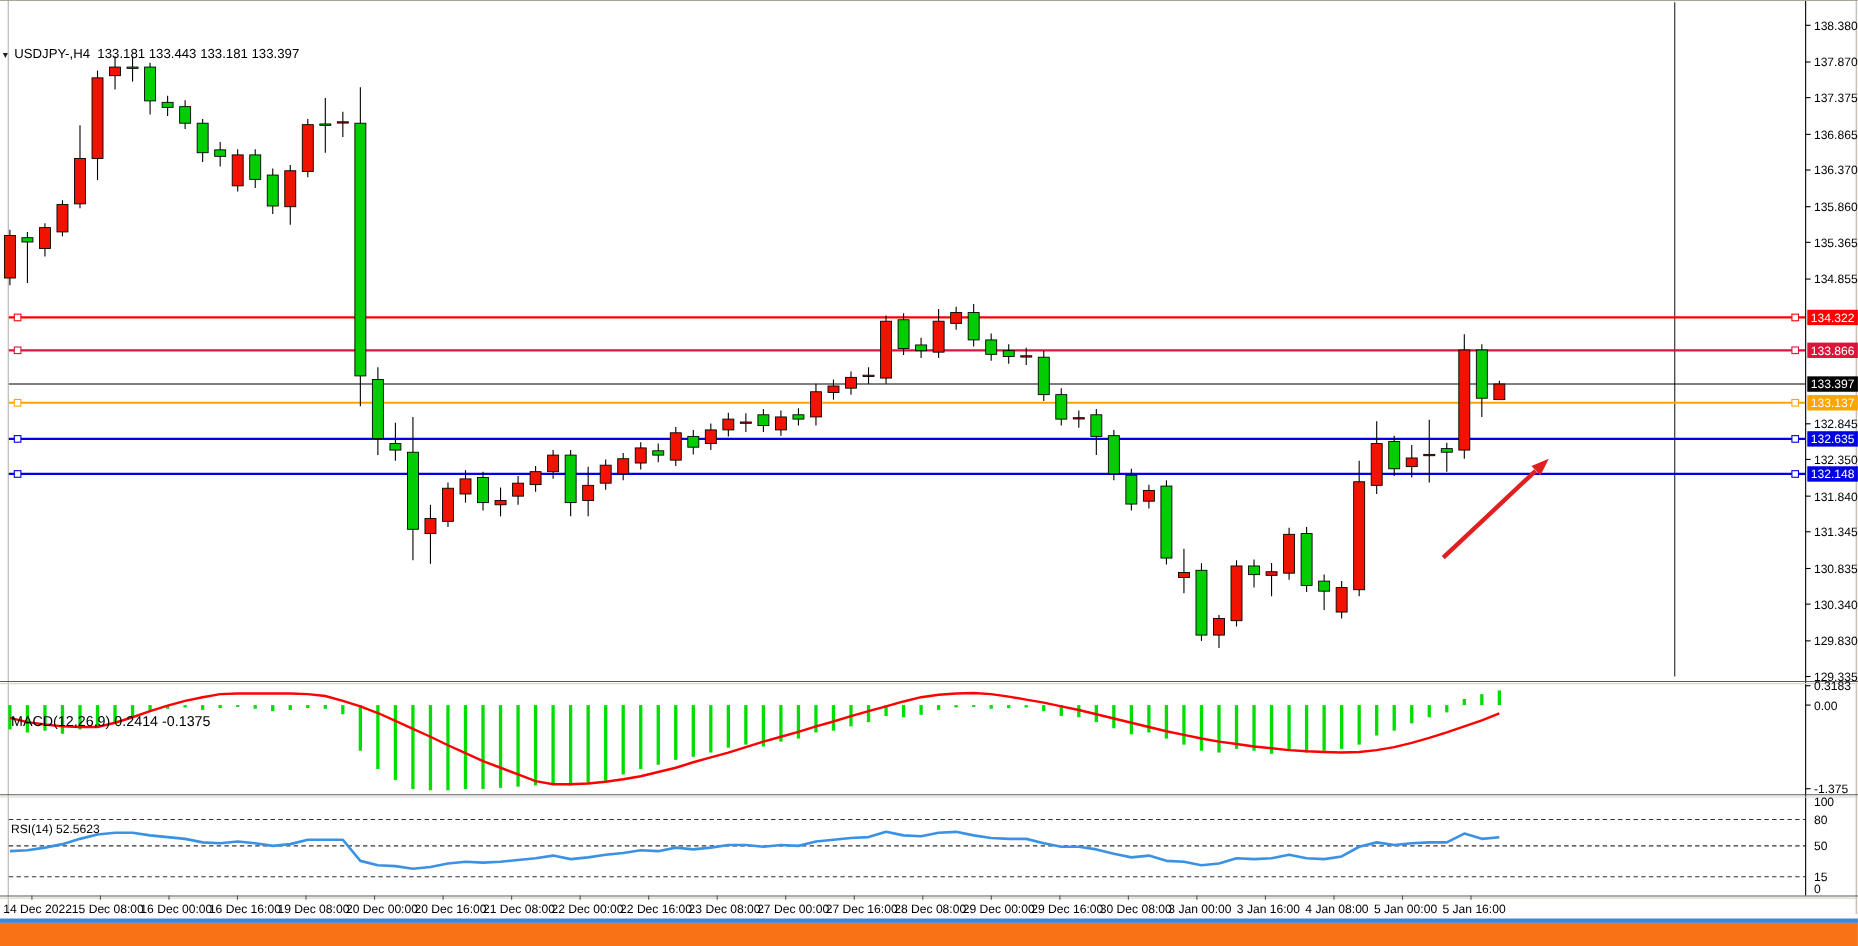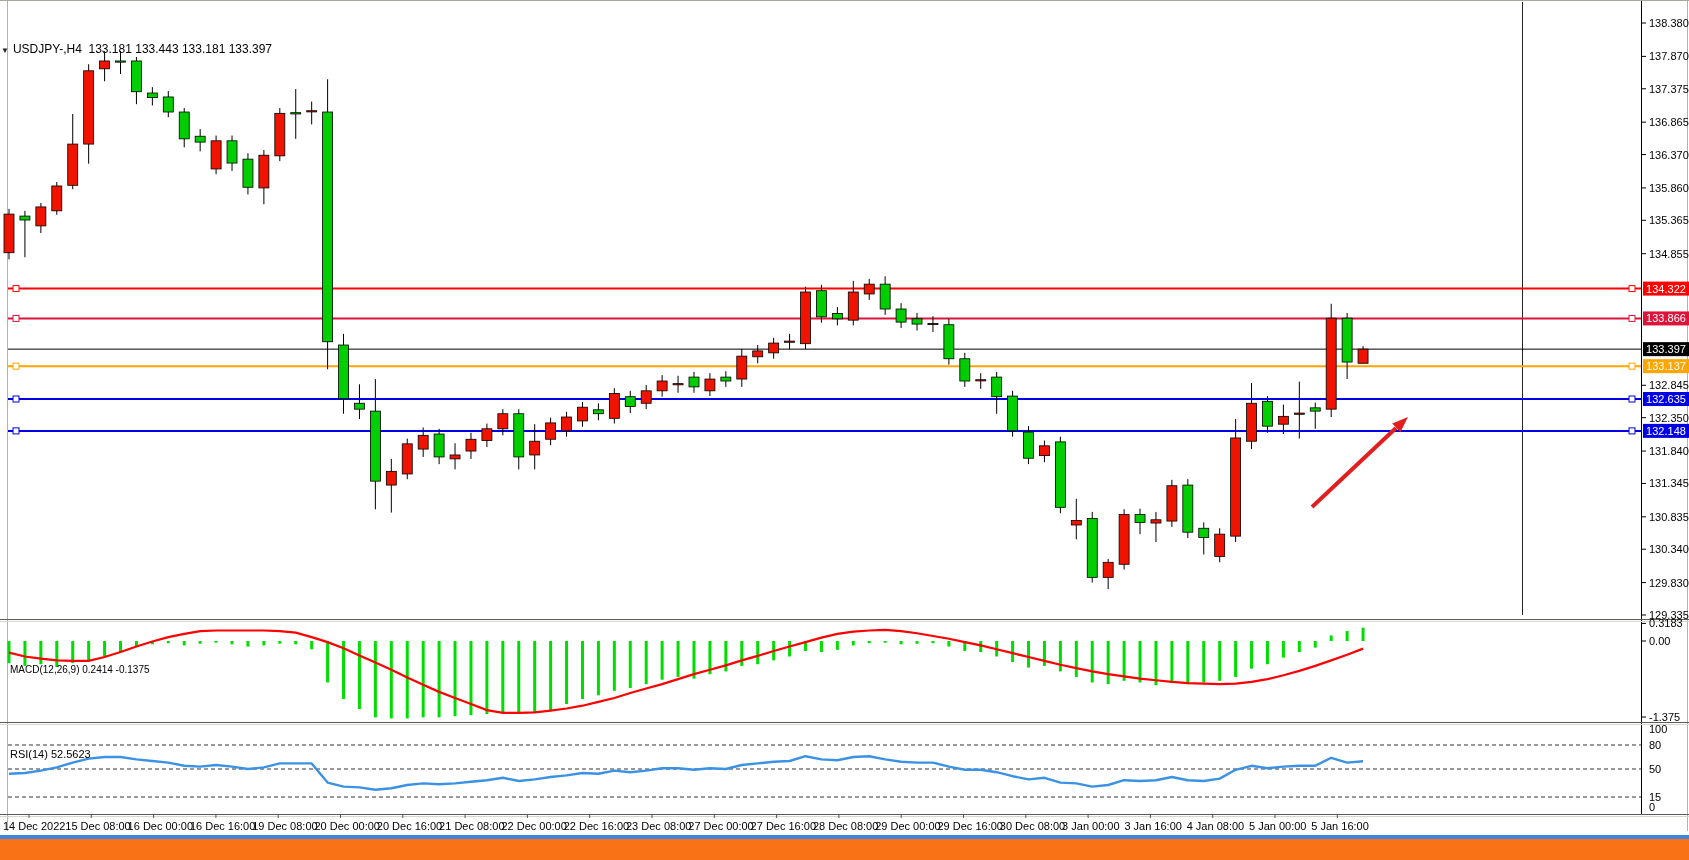--- a/index.html
+++ b/index.html
@@ -15,21 +15,21 @@
   .sep{width:1px;height:16px;background:#c9c6bf;margin:0 4px 0 6px;border-right:1px solid #fff;}
   .grip{width:4px;height:14px;margin:0 2px;background-image:radial-gradient(#b9b6ae 1px,transparent 1px);background-size:3px 3px;}
   .caret{font-size:7px;color:#444;margin-left:1px;}
   .lbl{font-size:12px;color:#111;}
   #notif-badge{position:absolute;top:-4px;right:-6px;background:#e02020;color:#fff;border-radius:7px;
     font-size:9px;line-height:11px;min-width:11px;text-align:center;padding:0 2px;font-weight:bold;}
   
   .ovl{position:absolute;z-index:5;white-space:nowrap;color:#000;}
   #chart-title{left:1px;top:26px;font-size:12px;margin-top:16px;}
   #chart-title .tri{font-size:8px;color:#222;margin-right:4px;}
-  #macd-label{left:10px;top:664px;font-size:10px;}
+  #macd-label{left:10px;top:648px;font-size:13px;}
   #rsi-label{left:10px;top:748px;font-size:11px;}
   svg{position:absolute;left:0;top:0;}
   svg text{font-family:"Liberation Sans","DejaVu Sans",sans-serif;}
 </style>
 </head>
 <body>
 
 <div id="app">
 
   <div id="toolbar">

